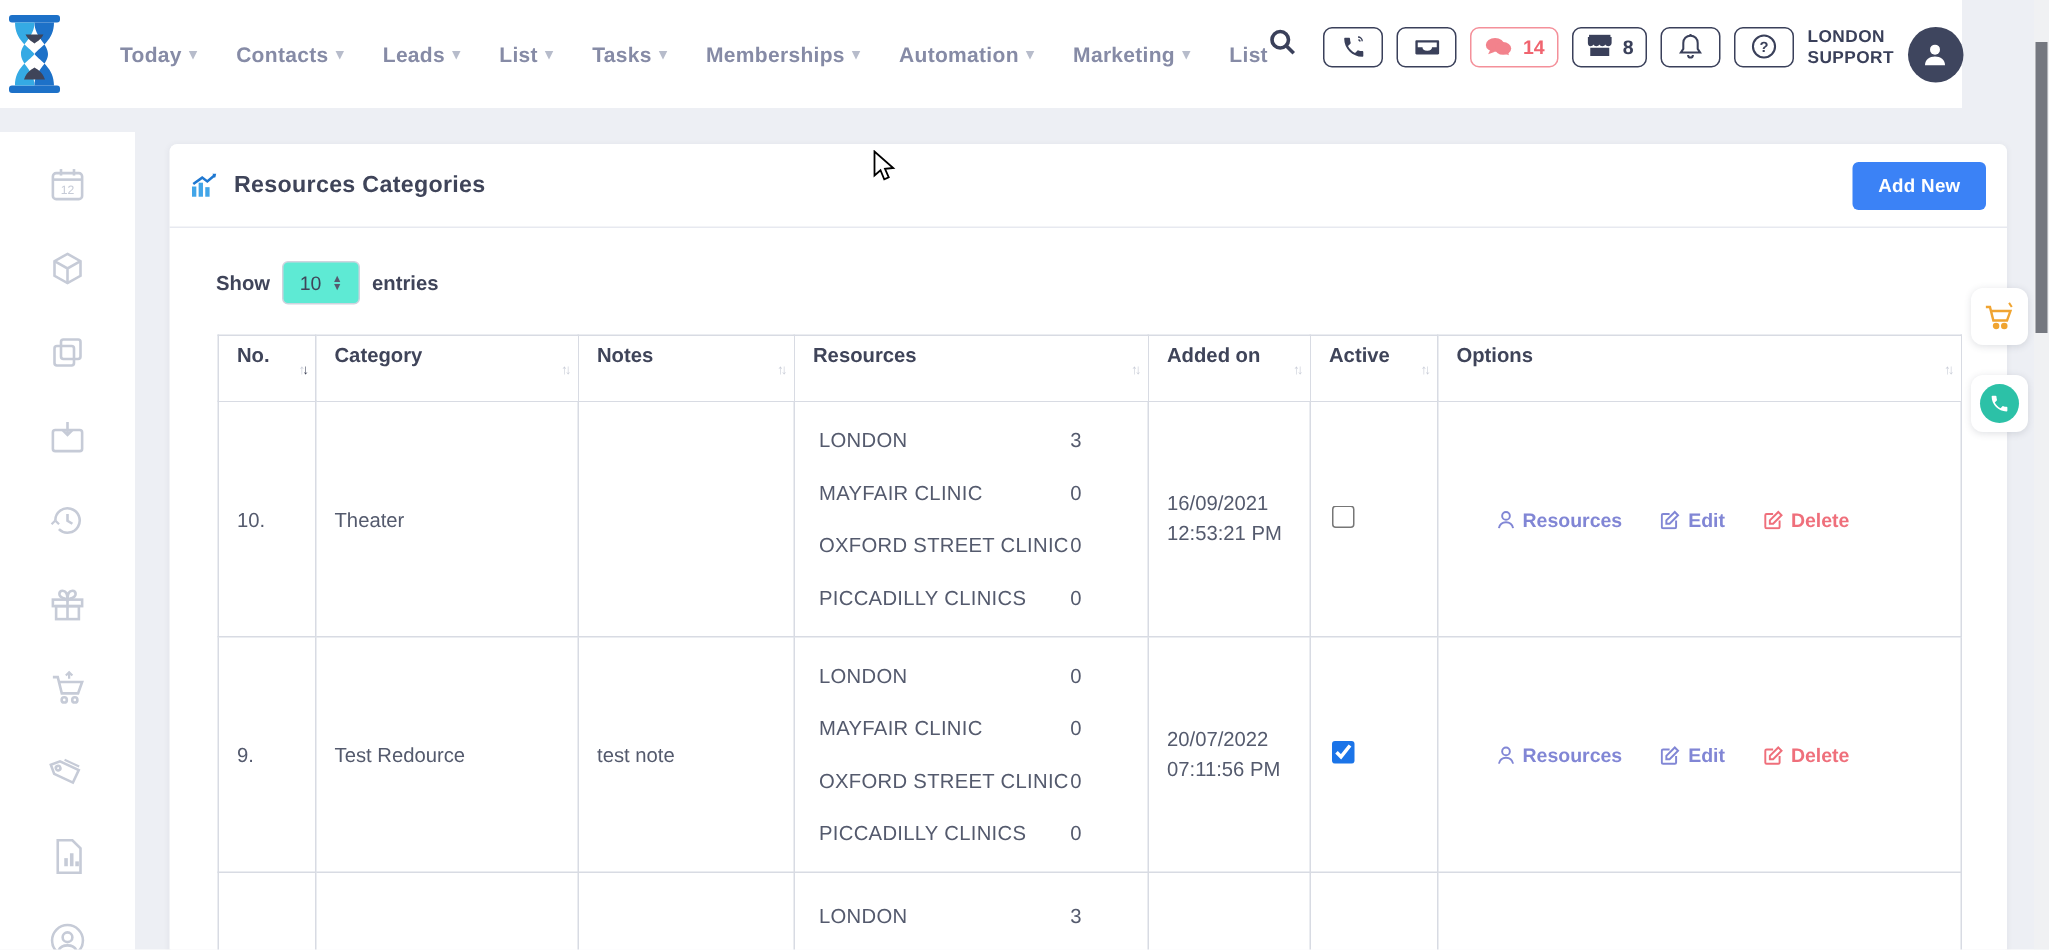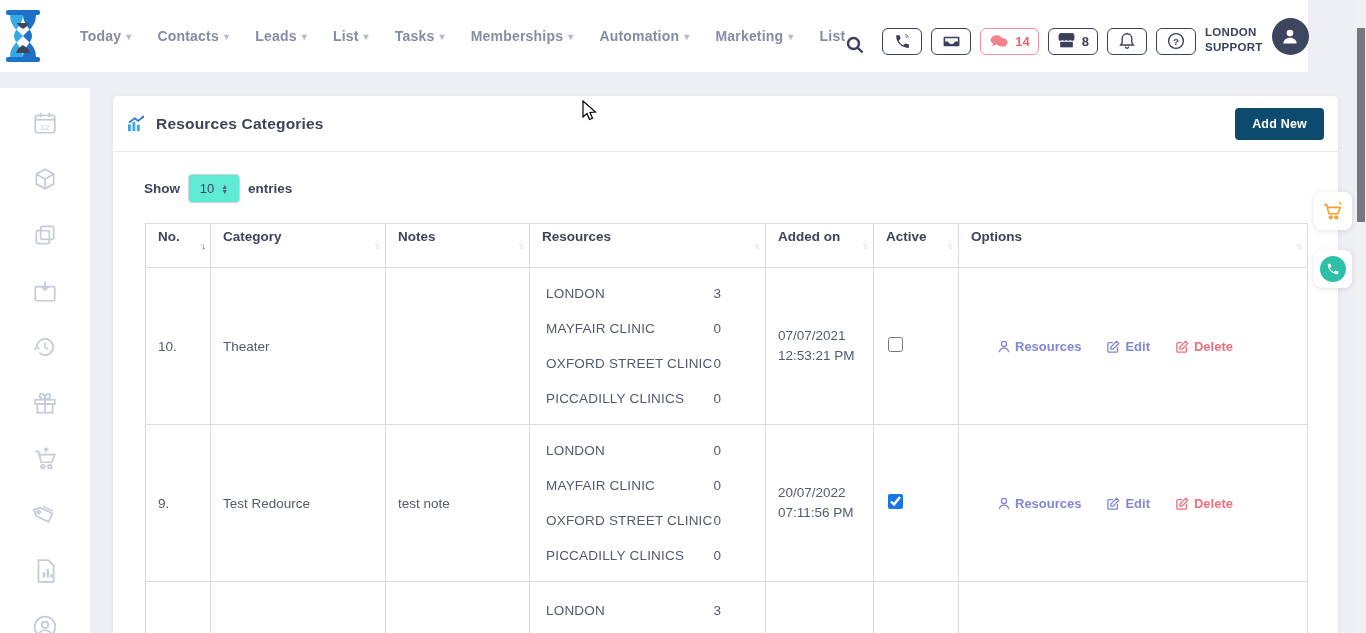--- a/index.html
+++ b/index.html
@@ -5,40 +5,40 @@
   * { margin:0; padding:0; box-sizing:border-box; }
   html,body { width:1366px; height:633px; overflow:hidden; }
   body { font-family:"Liberation Sans", sans-serif; background:#edeff4; position:relative; }
 
   
   .navbar { position:absolute; top:0; left:0; width:1308px; height:72px; background:#ffffff; display:flex; align-items:center; z-index:20; }
   .logo-wrap { width:90px; display:flex; justify-content:center; align-items:center; }
   .nav-menu { display:flex; align-items:center; gap:26px; margin-left:34px; }
   .nav-item { display:flex; align-items:center; gap:5px; color:#868ba6; font-size:14px; font-weight:700; letter-spacing:.2px; cursor:pointer; }
   .nav-item .chev { color:#b7bccb; font-size:10px; }
-  .nav-right { margin-left:auto; display:flex; align-items:flex-end; gap:9px; padding-right:10px; }
+  .nav-right { margin-left:auto; display:flex; align-items:flex-start; gap:9px; padding-right:10px; }
   .search-btn { color:#3a405a; margin-right:8px; cursor:pointer; display:flex; }
   .icon-btn { min-width:40px; height:27px; border:1.6px solid #3a405a; border-radius:6px; background:#fff; display:flex; align-items:center; justify-content:center; gap:6px; cursor:pointer; padding:0 8px; }
   .icon-btn.pink { border-color:#f4909a; }
   .badge-num { font-size:13px; font-weight:700; color:#3a405a; }
   .icon-btn.pink .badge-num { color:#f0646f; }
   .user-name { font-size:11.5px; font-weight:700; color:#3a405a; line-height:1.3; letter-spacing:.3px; }
   .avatar { width:37px; height:37px; border-radius:50%; background:#3e455e; display:flex; align-items:center; justify-content:center; cursor:pointer; }
 
   
   .sidebar { position:absolute; top:88px; left:0; width:90px; height:561px; background:#ffffff; display:flex; flex-direction:column; align-items:center; padding-top:22px; gap:30px; z-index:10; }
   .side-ic { width:26px; height:26px; color:#c6cbd7; cursor:pointer; flex:0 0 auto; }
 
   
   .main { position:absolute; top:80px; left:90px; width:1266px; height:561px; }
   .card { position:absolute; top:16px; left:23px; width:1225px; height:620px; background:#ffffff; border-radius:5px; box-shadow:0 1px 4px rgba(60,65,90,.08); }
   .card-head { height:56px; display:flex; align-items:center; padding:0 14px 0 14px; border-bottom:1px solid #e7e9f0; }
   .title-ic { margin-left:0; display:flex; }
   .card-title { margin-left:10px; font-size:15.5px; font-weight:700; color:#3f4459; letter-spacing:.2px; }
-  .add-new { margin-left:auto; background:#0c4a6e; color:#fff; font-size:12.5px; font-weight:700; border:none; border-radius:4px; padding:9px 17px; cursor:pointer; font-family:inherit; letter-spacing:.2px; }
+  .add-new { margin-left:auto; background:#3b82f6; color:#fff; font-size:12.5px; font-weight:700; border:none; border-radius:4px; padding:9px 17px; cursor:pointer; font-family:inherit; letter-spacing:.2px; }
 
   .controls { display:flex; align-items:center; padding:22px 31px 18px 31px; }
   .ctl-label { font-size:13.5px; font-weight:700; color:#3f4459; }
   .page-select { margin:0 8px; width:52px; height:29px; border:1px solid #ced3de; border-radius:4px; display:flex; align-items:center; justify-content:center; gap:7px; font-size:13px; color:#3f4459; cursor:pointer; background:#5eead4; }
   .spin { display:flex; flex-direction:column; font-size:7px; line-height:5px; color:#555b70; }
   .filter-wrap { margin-left:auto; display:flex; align-items:center; gap:9px; }
   .filter-input { width:155px; height:28px; border:1px solid #ced3de; border-radius:2px; font-size:13px; padding:0 6px; color:#3f4459; background:#fff; }
 
   
   table { border-collapse:collapse; table-layout:fixed; width:1162px; margin:2px 31px 0 32px; }
@@ -305,21 +305,21 @@
             <div class="res-row">
                 <span class="res-name">OXFORD STREET CLINIC</span>
                 <span class="res-count">0</span>
               </div>
             <div class="res-row">
                 <span class="res-name">PICCADILLY CLINICS</span>
                 <span class="res-count">0</span>
               </div>
           </td>
           <td>
-              <div class="date-line">07/07/2021</div>
+              <div class="date-line">16/09/2021</div>
               <div class="date-line">12:53:21 PM</div>
             </td>
           <td><input type="checkbox" class="chk" style=""></td>
           <td>
             <div class="opts">
               <span class="opt-link">
                   <svg width="12" height="13" viewBox="0 0 14 15" fill="none" stroke="#8186d5" stroke-width="1.5">
                     <circle cx="7" cy="4.5" r="3"></circle>
                     <path d="M1.5 14c.7-3 2.8-4.5 5.5-4.5s4.8 1.5 5.5 4.5"></path>
                   </svg>

